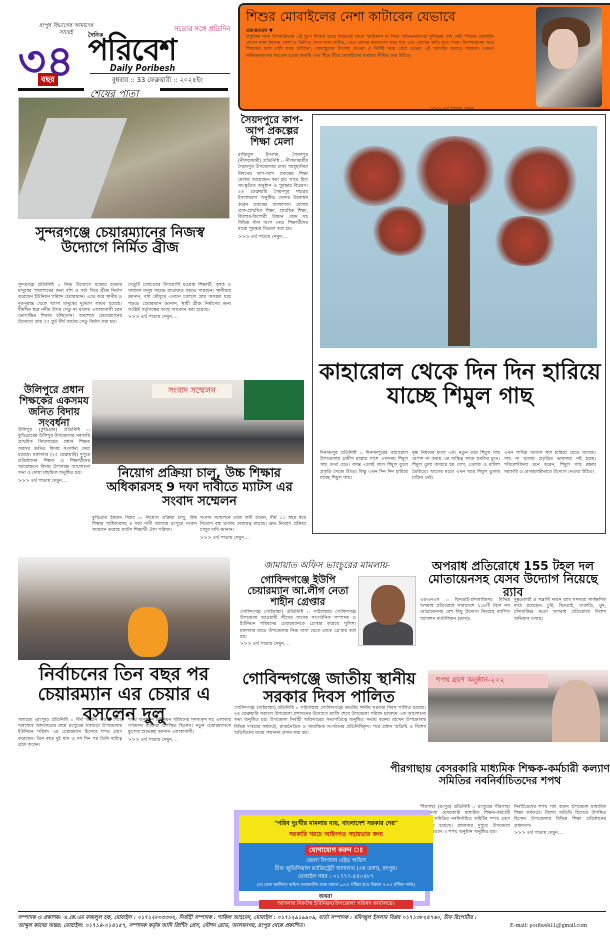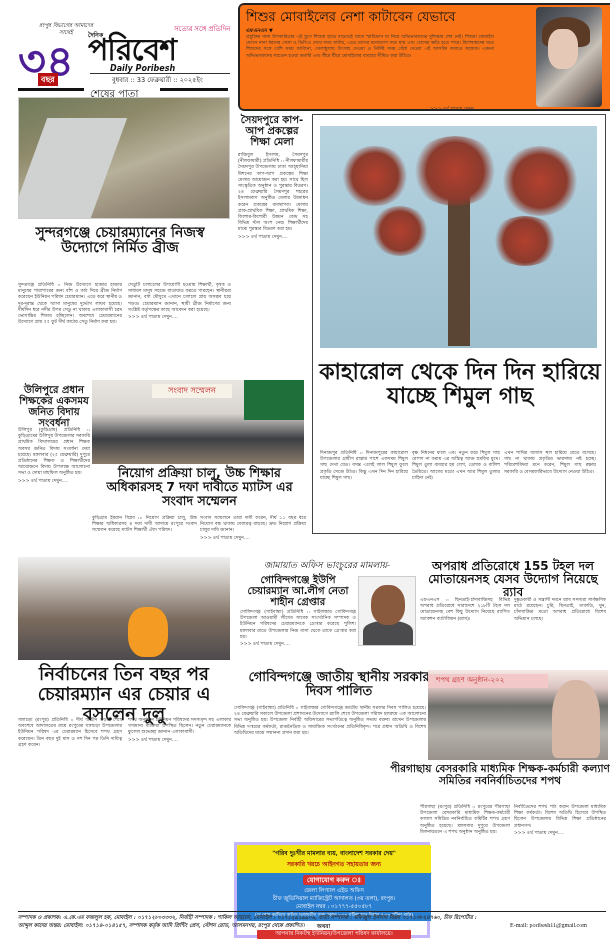--- a/index.html
+++ b/index.html
@@ -17,21 +17,21 @@
   #anniv-num { left: 18px; top: 40px; font-size: 43px; font-weight: bold; color: #4c1d95; font-family: "DejaVu Sans", sans-serif; line-height: 1; }
   #anniv-word { left: 38px; top: 73px; background: #b80f0f; color: #fff; font-size: 8px; padding: 0 3px; font-weight: bold; font-family: "DejaVu Sans", sans-serif; }
   #slogan { left: 150px; top: 23px; font-size: 7px; color: #d0206a; font-family: Liberation Serif, serif; margin-left: 24px; }
   #pre-title { left: 88px; top: 30px; font-size: 6px; font-weight: bold; font-family: "DejaVu Sans", sans-serif; }
   #paper-title { left: 88px; top: 33px; width: 145px; font-size: 30px; font-weight: 900; font-family: "DejaVu Sans", sans-serif; letter-spacing: -1px; line-height: 1.1; }
   #paper-en { left: 110px; top: 64px; font-size: 8px; font-style: italic; font-weight: bold; font-family: "DejaVu Sans", sans-serif; }
   #date-line { left: 112px; top: 75px; font-size: 6.5px; font-family: "DejaVu Sans", sans-serif; }
   #date-rule { left: 90px; top: 73px; width: 140px; height: 1px; background: #333; }
   #section-bar-l { left: 18px; top: 88px; width: 66px; height: 3px; background: #111; }
   #section-bar-r { left: 160px; top: 88px; width: 68px; height: 3px; background: #111; }
-  #section-label { left: 90px; top: 86px; font-size: 10px; }
+  #section-label { left: 90px; top: 86px; font-size: 10px; font-style: italic; }
 
   
   #feature-box { left: 238px; top: 3px; width: 424px; height: 108px; border: 2px solid #222; border-radius: 6px; background: #f97316; }
   #feature-title { left: 6px; top: 2px; font-size: 13px; font-family: "DejaVu Sans", sans-serif; }
   #feature-byline { left: 6px; top: 22px; font-size: 5px; font-weight: bold; }
   #feature-text { left: 6px; top: 29px; width: 248px; height: 68px; }
   #feature-cont { left: 190px; top: 100px; }
   #feature-photo { left: 296px; top: 2px; width: 66px; height: 100px; border-radius: 4px; background: linear-gradient(135deg, #3a3f46 0%, #6a6d72 35%, #c9c2b8 60%, #8b7e76 80%, #2d2e33 100%); }
   #feature-photo .face { position:absolute; left: 12px; top: 22px; width: 30px; height: 40px; border-radius: 40%; background: #e5c9b6; }
   #feature-photo .hair { position:absolute; left: 6px; top: 10px; width: 48px; height: 30px; border-radius: 50% 50% 20% 20%; background: #5b3a26; }
@@ -83,33 +83,33 @@
   #jamaat-photo .man { position:absolute; left: 12px; top: 8px; width: 34px; height: 40px; border-radius: 45%; background: #8a5a3f; }
   #jamaat-photo .suit { position:absolute; left: 4px; top: 44px; width: 50px; height: 26px; border-radius: 40% 40% 0 0; background: #4b4b4e; }
   #jamaat-text { left: 240px; top: 609px; width: 116px; height: 64px; }
 
   
   #headline-rab { left: 420px; top: 560px; width: 186px; font-size: 12px; }
   #rab-text-1 { left: 420px; top: 597px; width: 90px; height: 55px; }
   #rab-text-2 { left: 514px; top: 597px; width: 92px; height: 55px; }
 
   
-  #gov-head { left: 244px; top: 670px; width: 190px; font-size: 13px; }
+  #gov-head { left: 234px; top: 670px; width: 190px; font-size: 16px; }
   #gov-text { left: 234px; top: 705px; width: 192px; height: 98px; }
 
   
-  #oath-photo { left: 428px; top: 670px; width: 180px; height: 90px; background: linear-gradient(180deg, #f4e8e4 0%, #d9c3bf 20%, #6e6e6a 40%, #b4b0aa 70%, #99918b 100%); }
+  #oath-photo { left: 428px; top: 670px; width: 180px; height: 72px; background: linear-gradient(180deg, #f4e8e4 0%, #d9c3bf 20%, #6e6e6a 40%, #b4b0aa 70%, #99918b 100%); }
   #oath-photo .bannerx { position:absolute; left: 0; top: 4px; width: 120px; height: 14px; background: #f2c8c8; color: #c2262a; font-size: 7px; padding-left: 8px; font-family: "DejaVu Sans", sans-serif; }
   #oath-photo .elder { position:absolute; right: 8px; top: 10px; width: 48px; height: 78px; border-radius: 45% 45% 10% 10%; background: #d7b8a6; }
   #headline-oath { left: 390px; top: 763px; width: 220px; font-size: 10.5px; }
   #oath-text-1 { left: 420px; top: 804px; width: 90px; height: 100px; }
   #oath-text-2 { left: 514px; top: 804px; width: 92px; height: 100px; }
 
   
-  #ad-box { left: 234px; top: 810px; width: 196px; height: 96px; border: 3px solid #c4b5fd; margin-top: 32px; }
+  #ad-box { left: 234px; top: 810px; width: 196px; height: 96px; border: 5px solid #c4b5fd; }
   #ad-yellow { left: 0; top: 0; width: 194px; height: 28px; background: #f6e514; }
   #ad-line-1 { left: 2px; top: 3px; width: 190px; font-size: 6px; font-weight: bold; text-align: center; }
   #ad-line-2 { left: 2px; top: 14px; width: 190px; font-size: 6px; font-weight: bold; color: #b01010; text-align: center; }
   #ad-blue { left: 0; top: 28px; width: 194px; height: 48px; background: #2a7fd0; }
   #ad-contact-btn { left: 66px; top: 30px; width: 62px; height: 10px; background: #d8312e; color: #fff; font-size: 6.5px; text-align: center; border-radius: 2px; font-weight: bold; }
   #ad-l3 { left: 2px; top: 42px; width: 190px; font-size: 5.5px; color: #fff; text-align: center; }
   #ad-l4 { left: 2px; top: 50px; width: 190px; font-size: 5.5px; color: #fff; text-align: center; }
   #ad-l5 { left: 2px; top: 58px; width: 190px; font-size: 5.5px; color: #fff; text-align: center; }
   #ad-l6 { left: 2px; top: 67px; width: 190px; font-size: 4.2px; color: #fff; text-align: center; }
   #ad-or { left: 80px; top: 78px; font-size: 5.5px; font-weight: bold; }
@@ -181,21 +181,21 @@
 <div class="abs headline" id="ulipur-head">উলিপুরে প্রধান শিক্ষকের একসময জনিত বিদায় সংবর্ধনা</div>
 <div class="abs body-text" id="ulipur-text">
   <p>উলিপুর (কুড়িগ্রাম) প্রতিনিধি :: কুড়িগ্রামের উলিপুর উপজেলার সরকারি প্রাথমিক বিদ্যালয়ের প্রধান শিক্ষক অবসর জনিত বিদায় সংবর্ধনা দেয়া হয়েছে। মঙ্গলবার (২৫ ফেব্রুয়ারি) দুপুরে প্রতিষ্ঠানের শিক্ষক ও শিক্ষার্থীদের আয়োজনে বিদায় উপলক্ষে আলোচনা সভা ও দোয়া মাহফিল অনুষ্ঠিত হয়।</p>
   <p class="cont">&gt;&gt;&gt; ৪র্থ পাতায় দেখুন....</p>
 </div>
 
 <div class="abs photo" id="press-photo">
   <div class="green"></div>
   <div class="banner">সংবাদ সম্মেলন</div>
 </div>
-<div class="abs headline" id="headline-press">নিয়োগ প্রক্রিয়া চালু, উচ্চ শিক্ষার অধিকারসহ 7 দফা দাবীতে ম্যাটস এর সংবাদ সম্মেলন</div>
+<div class="abs headline" id="headline-press">নিয়োগ প্রক্রিয়া চালু, উচ্চ শিক্ষার অধিকারসহ 9 দফা দাবীতে ম্যাটস এর সংবাদ সম্মেলন</div>
 <div class="abs body-text" id="press-text-1">কুড়িগ্রাম ইমরান বিপ্লব ::: নিয়োগ প্রক্রিয়া চালু, উচ্চ শিক্ষার অধিকারসহ ৪ দফা দাবী আদায়ে রংপুরে সংবাদ সম্মেলন করেছে ম্যাটস শিক্ষার্থী ঐক্য পরিষদ।</div>
 <div class="abs body-text" id="press-text-2">
   <p>সংবাদ সম্মেলনে তারা দাবী করেন, দীর্ঘ ১১ বছর ধরে নিয়োগ বন্ধ থাকায় বেকারত্ব বাড়ছে। দ্রুত নিয়োগ প্রক্রিয়া চালুর দাবি জানান।</p>
   <p class="cont">&gt;&gt;&gt; ৪র্থ পাতায় দেখুন....</p>
 </div>
 
 <div class="abs photo" id="chair-photo">
     <div class="garland"></div>
   </div>
 <div class="abs headline" id="headline-chair">নির্বাচনের তিন বছর পর চেয়ারম্যান এর চেয়ার এ বসলেন দুলু</div>

